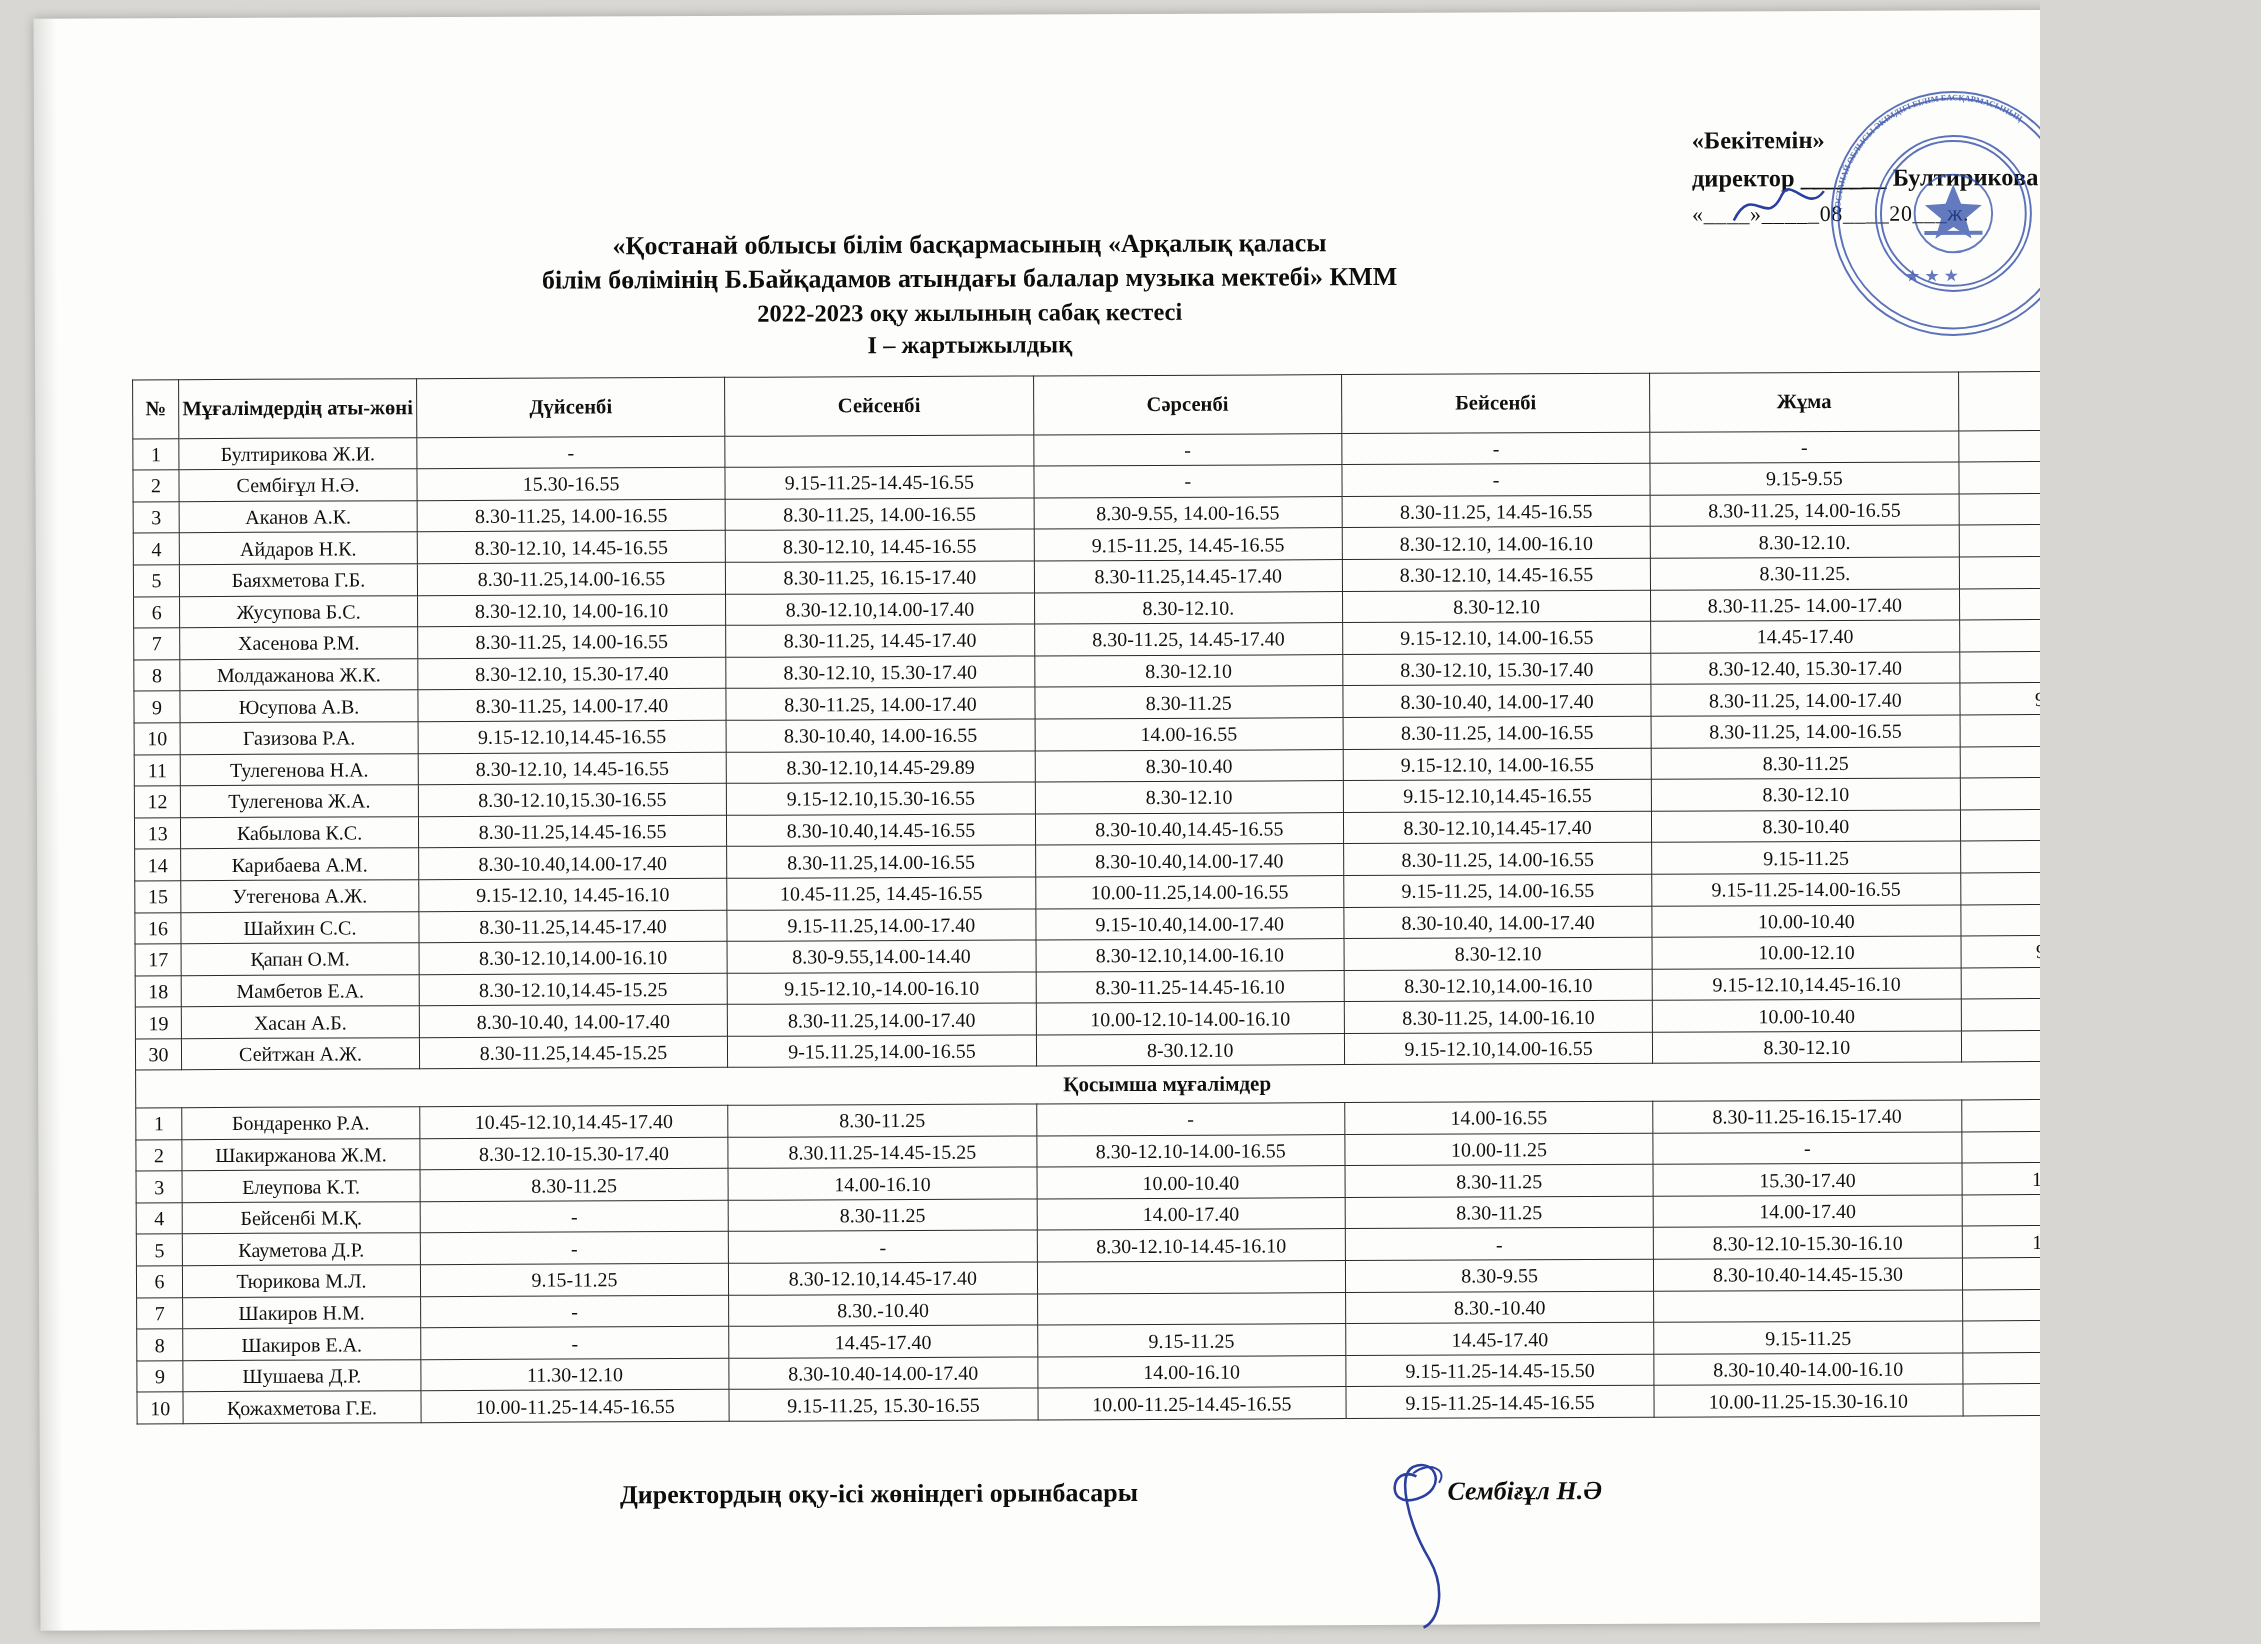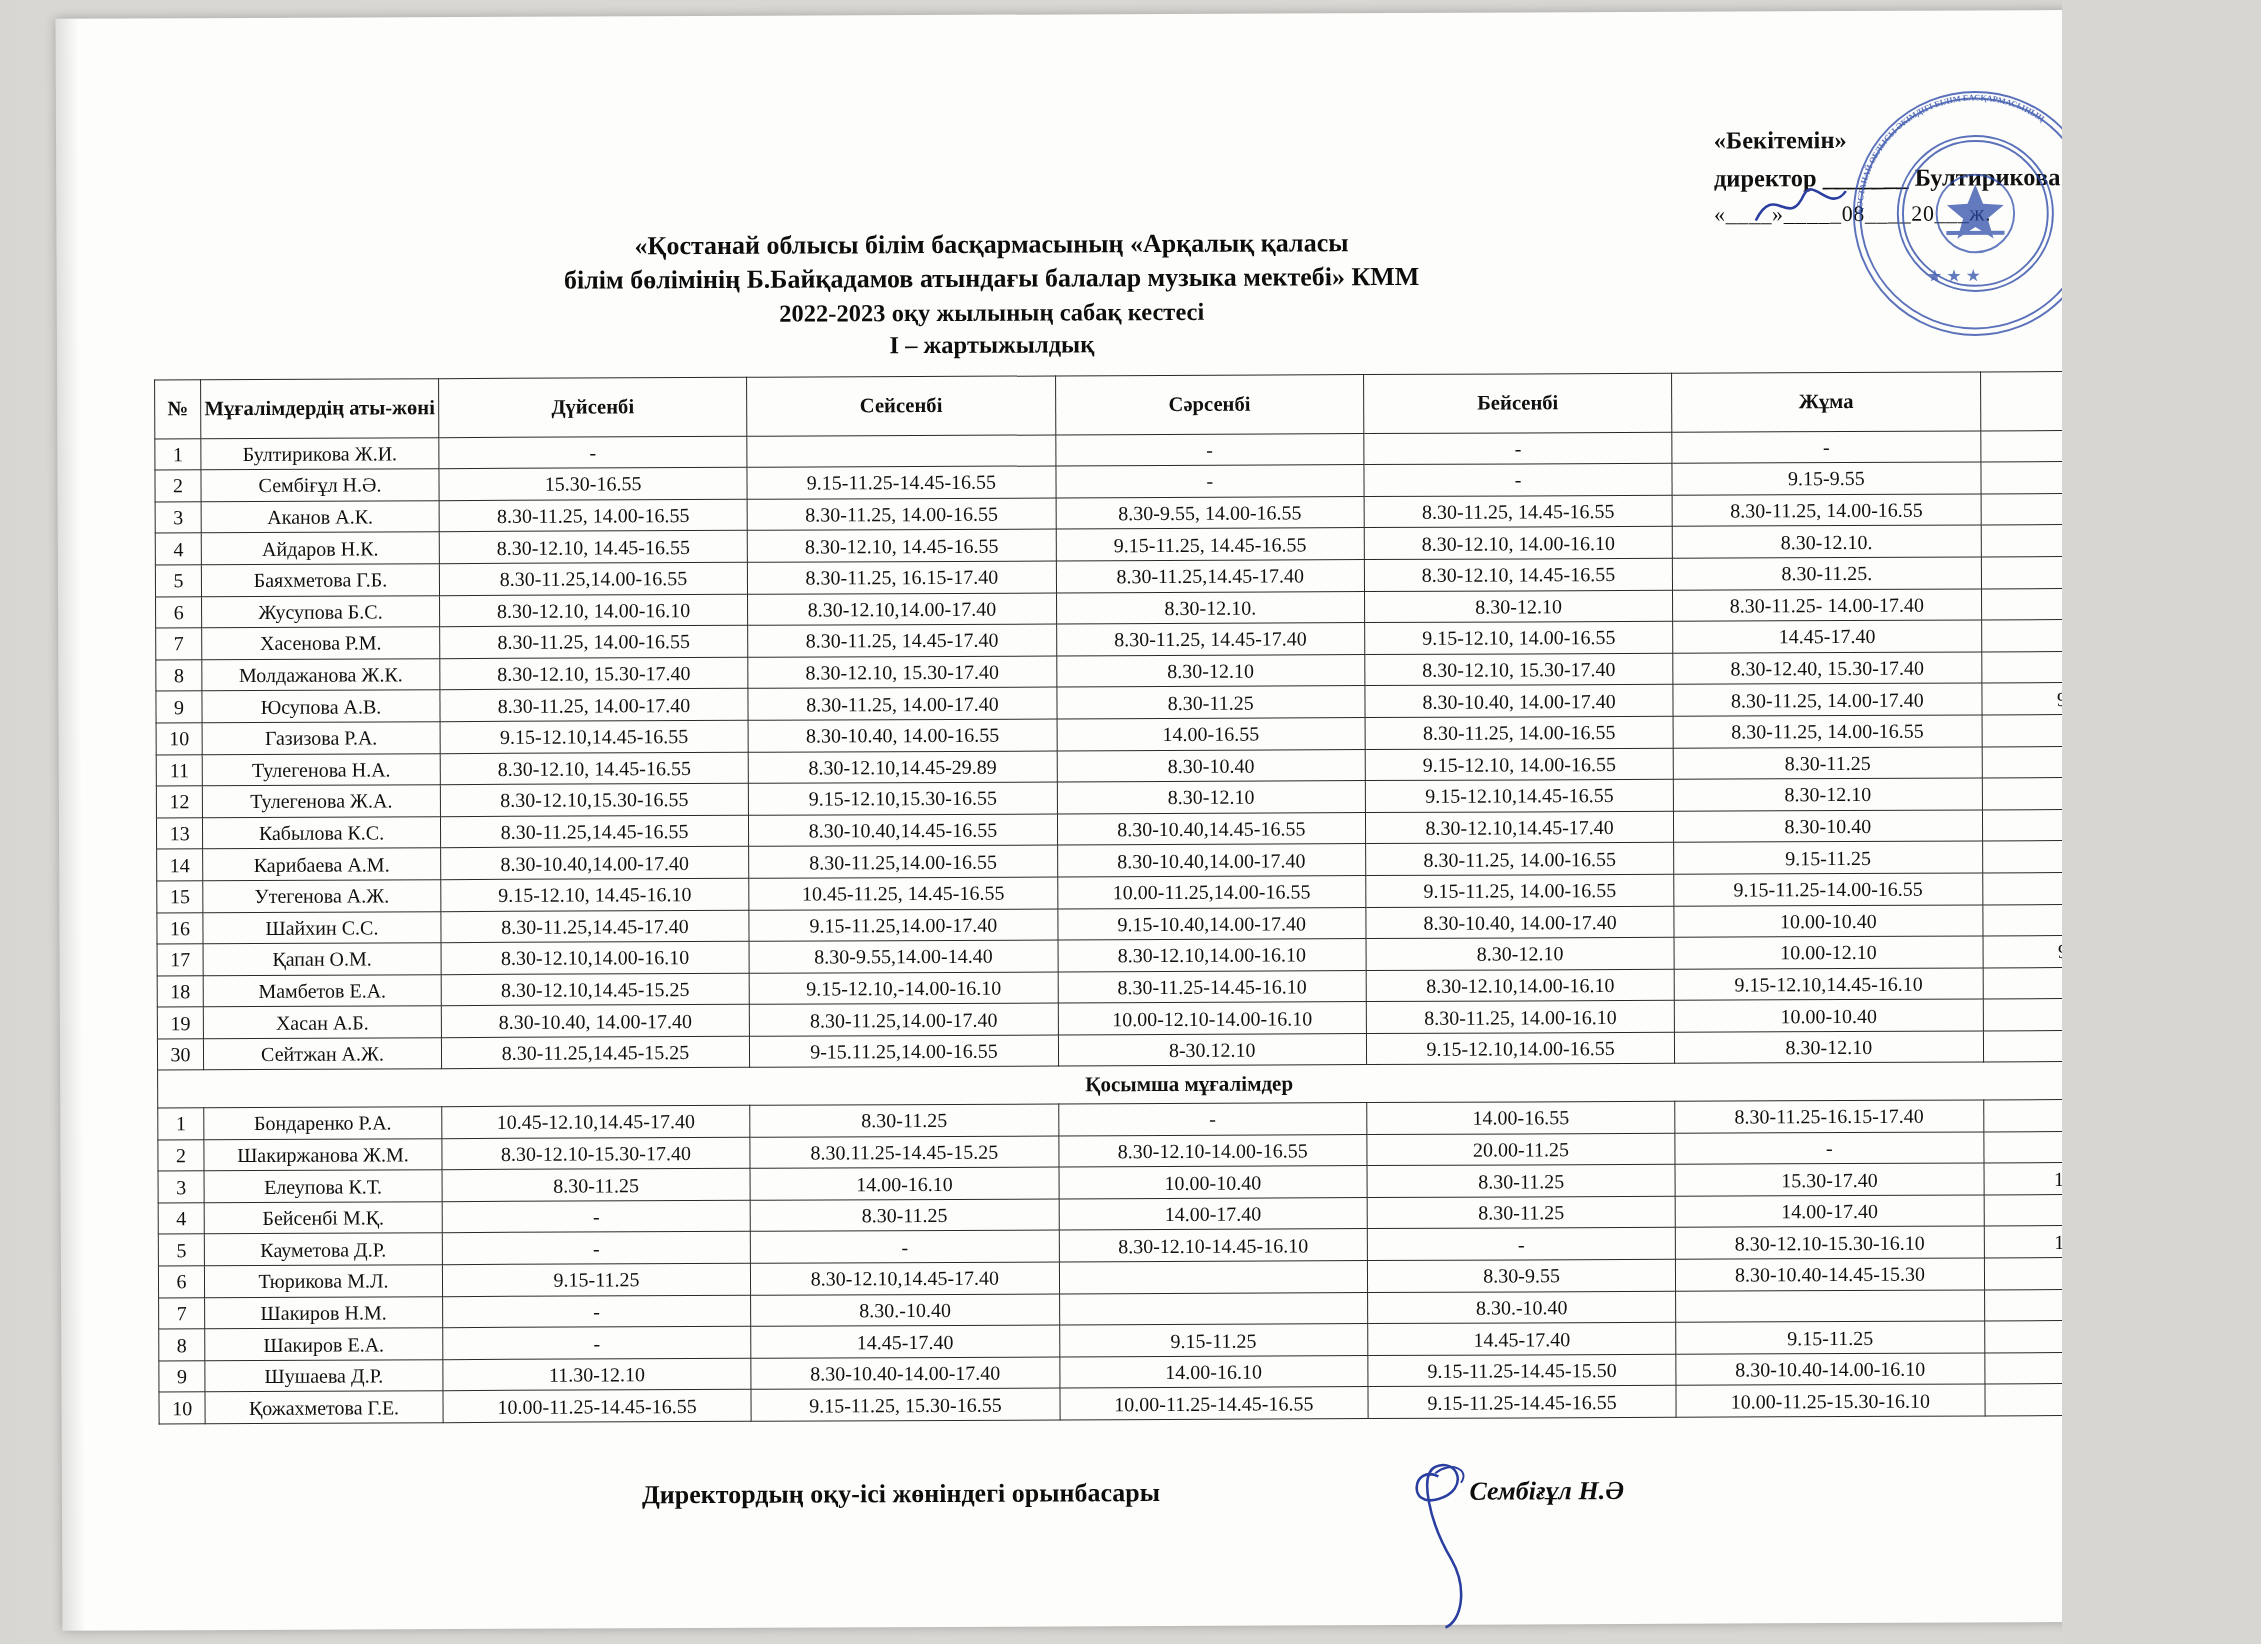--- a/index.html
+++ b/index.html
@@ -9,21 +9,20 @@
   }
   body {
     font-family: "Liberation Serif", serif;
   }
   .page {
     position: relative;
     width: 2040px;
     height: 1645px;
     background: #d9d7d3;
     overflow: hidden;
-    margin-left: 22px;
   }
   .paper {
     position: absolute;
     left: 37px;
     top: 14px;
     width: 2206px;
     height: 1612px;
     background: #fdfdfb;
     box-shadow: 0 0 10.3px rgba(0,0,0,0.25);
     transform: rotate(-0.25deg);
@@ -433,21 +432,21 @@
               <td class="day">14.00-16.55</td>
               <td class="day">8.30-11.25-16.15-17.40</td>
               <td class="sat"></td>
             </tr>
             <tr>
               <td class="num">2</td>
               <td class="name">Шакиржанова Ж.М.</td>
               <td class="day">8.30-12.10-15.30-17.40</td>
               <td class="day">8.30.11.25-14.45-15.25</td>
               <td class="day">8.30-12.10-14.00-16.55</td>
-              <td class="day">20.00-11.25</td>
+              <td class="day">10.00-11.25</td>
               <td class="day">-</td>
               <td class="sat">-</td>
             </tr>
             <tr>
               <td class="num">3</td>
               <td class="name">Елеупова К.Т.</td>
               <td class="day">8.30-11.25</td>
               <td class="day">14.00-16.10</td>
               <td class="day">10.00-10.40</td>
               <td class="day">8.30-11.25</td>

